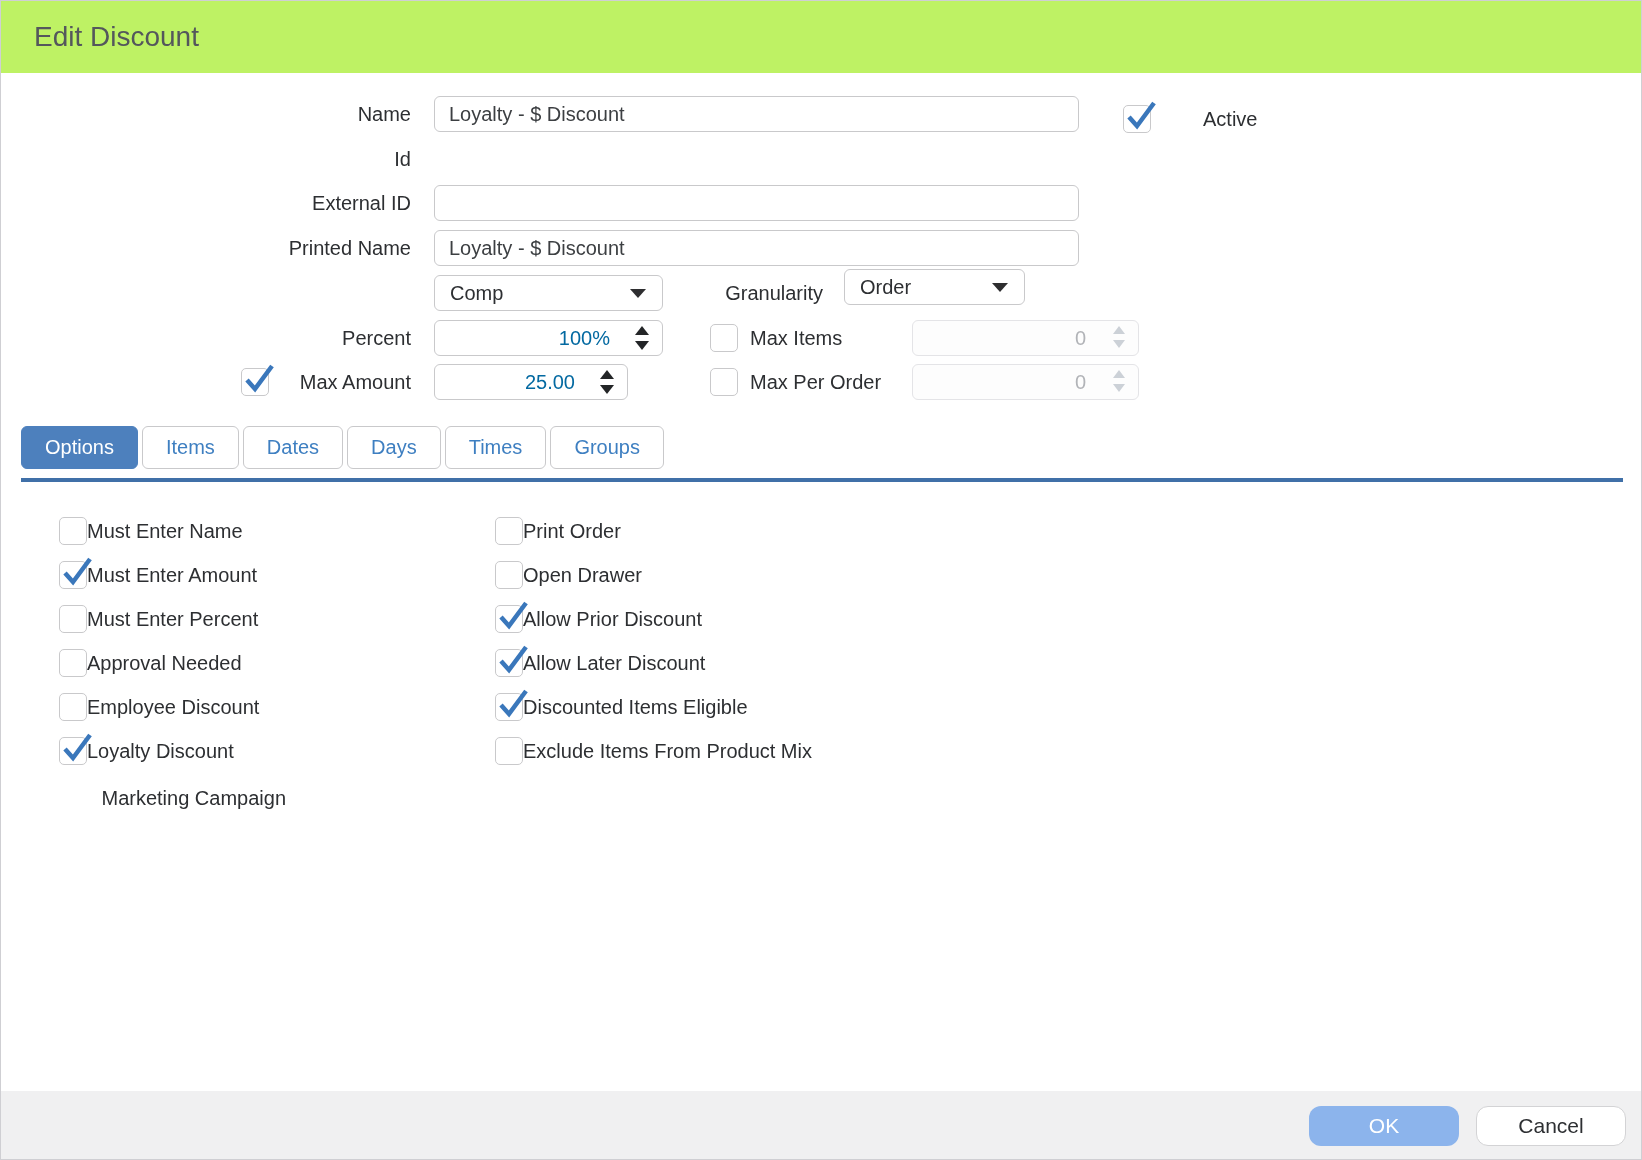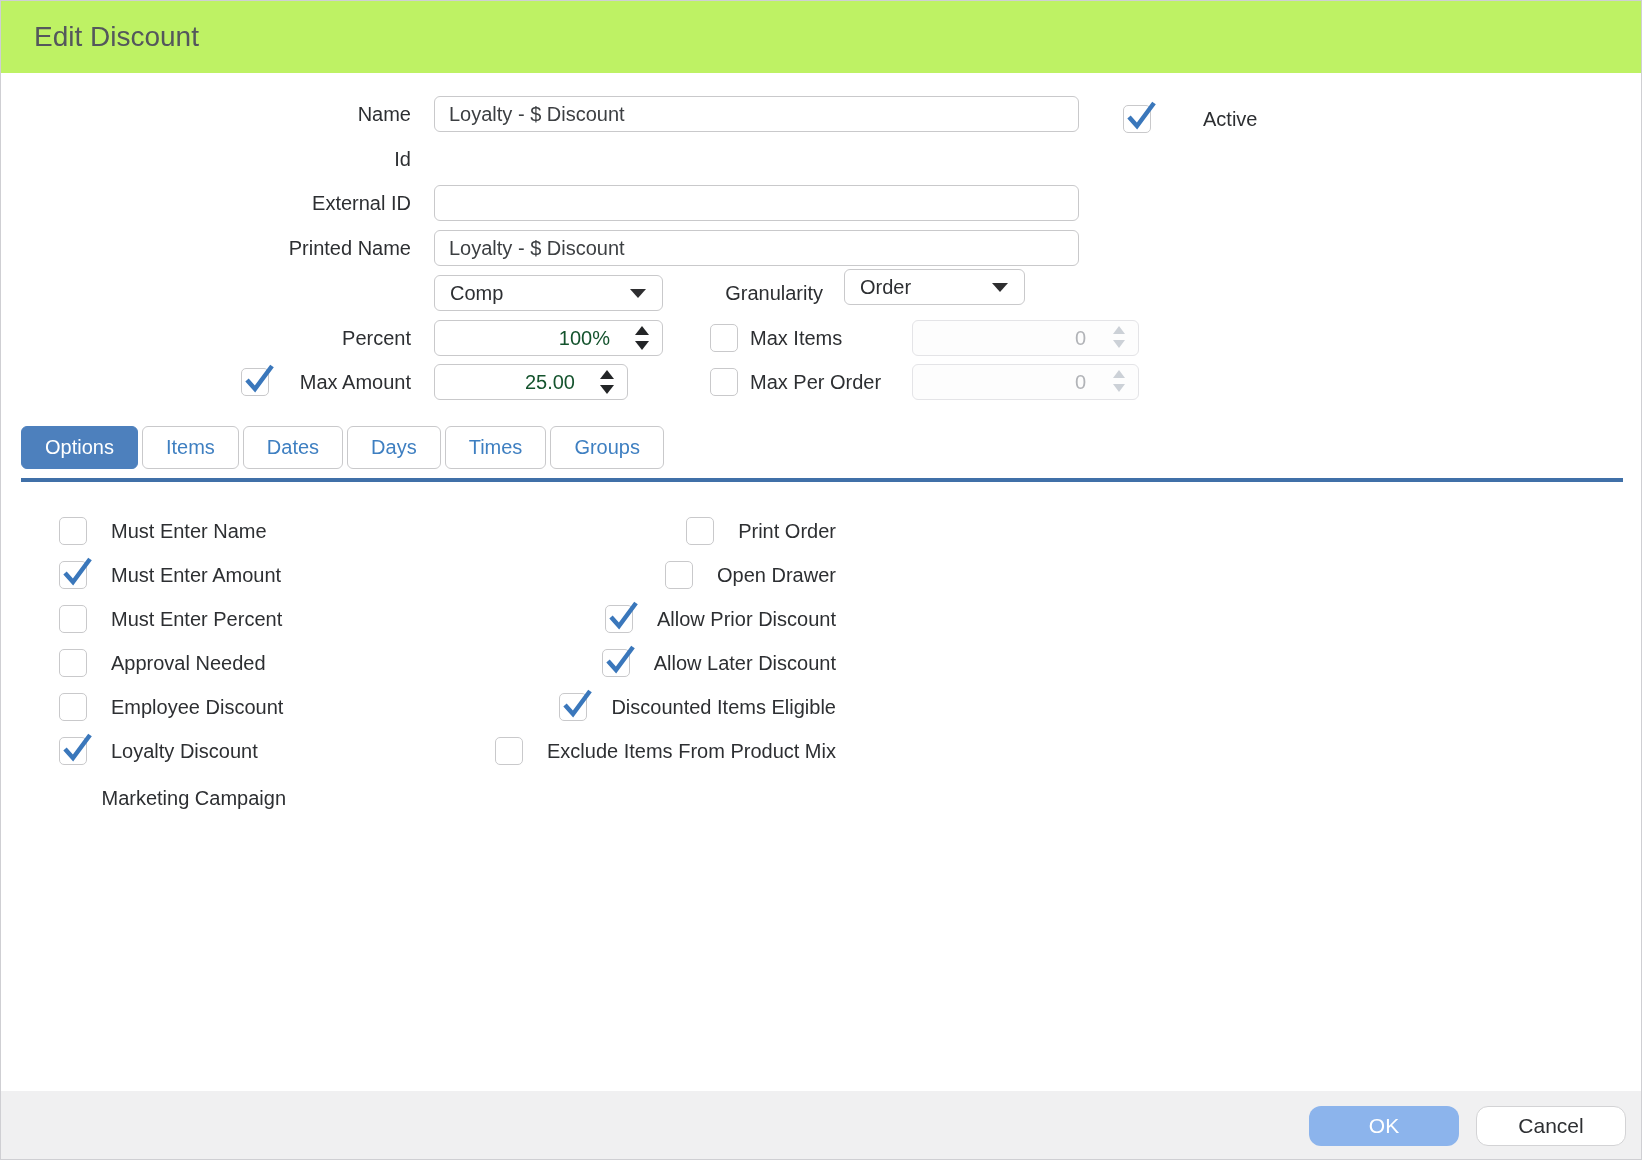--- a/index.html
+++ b/index.html
@@ -16,21 +16,21 @@
        background:#fff;box-sizing:border-box;font-size:20px;color:#3c3f42;line-height:34px;padding:0 14px;
        white-space:nowrap;overflow:hidden;}
   .fld.disabled{background:#e9e9ea;border-color:#c5c5c7;color:#515458;}
 
   .dd{position:absolute;height:36px;border:1px solid #c9c9cb;border-radius:6px;background:#fff;
       box-sizing:border-box;font-size:20px;color:#2d2f32;line-height:34px;padding-left:15px;}
   .dd .arrow{position:absolute;right:16px;top:50%;margin-top:-4px;width:0;height:0;
       border-left:8px solid transparent;border-right:8px solid transparent;border-top:9px solid #2e2e30;}
 
   .spin{position:absolute;height:36px;border:1px solid #c9c9cb;border-radius:6px;background:#fff;box-sizing:border-box;}
-  .spin .val{position:absolute;right:52px;top:0;line-height:34px;font-size:20px;color:#14532d;}
+  .spin .val{position:absolute;right:52px;top:0;line-height:34px;font-size:20px;color:#0369a1;}
   .spin .arrows{position:absolute;right:13px;top:5px;display:flex;flex-direction:column;gap:6px;align-items:center;}
   .tri-up{width:0;height:0;border-left:7px solid transparent;border-right:7px solid transparent;border-bottom:9px solid #232527;}
   .tri-dn{width:0;height:0;border-left:7px solid transparent;border-right:7px solid transparent;border-top:9px solid #232527;}
   .spin.disabled{border-color:#e4e4e7;background:#fdfdfd;}
   .spin.disabled .val{color:#b2b4b8;}
   .spin.disabled .tri-up{border-bottom-color:#ccd1d7;border-left-width:6px;border-right-width:6px;border-bottom-width:8px;}
   .spin.disabled .tri-dn{border-top-color:#ccd1d7;border-left-width:6px;border-right-width:6px;border-top-width:8px;}
 
   
   .cb{position:absolute;width:28px;height:28px;background:#fff;border:1px solid #c9c9cb;border-radius:5px;box-sizing:border-box;}
@@ -41,24 +41,24 @@
   
   .tabs{position:absolute;left:20px;top:425px;display:flex;gap:4px;}
   .tab{height:43px;line-height:41px;padding:0 23px;border:1px solid #c9c9cb;border-radius:6px;background:#fff;
        color:#3e7fc1;font-size:20px;box-sizing:border-box;white-space:nowrap;}
   .tab.checked{background:#4d80bd;border-color:#4d80bd;color:#fff;}
   .rule{position:absolute;left:20px;top:477px;width:1602px;height:4px;background:#4070a8;}
 
   
   .opt-col{position:absolute;top:516px;display:flex;flex-direction:column;gap:16px;}
   .opt-col.left{left:58px;}
-  .opt-col.right{left:494px;align-items:flex-end;}
+  .opt-col.right{left:494px;}
   .opt{position:relative;height:28px;display:flex;align-items:center;}
   .cb2{position:relative;width:28px;height:28px;background:#fff;border:1px solid #c9c9cb;border-radius:5px;box-sizing:border-box;flex:none;}
-  .opt-label{margin-left:24px;font-size:20px;color:#2d2f32;white-space:nowrap;}
+  .opt-label{margin-left:0;font-size:20px;color:#2d2f32;white-space:nowrap;}
   .tick{stroke:#3a77bb;stroke-width:4.5;fill:none;}
 
   
   .mk-lbl{position:absolute;left:35px;width:250px;text-align:right;top:778px;line-height:38px;font-size:20px;color:#2d2f32;}
 
   
   .footer{position:absolute;left:0;top:1090px;width:100%;height:70px;background:#f0f0f1;}
   .btn{position:absolute;top:15px;width:150px;height:40px;border-radius:12px;font-size:21px;text-align:center;box-sizing:border-box;}
   .btn-ok{left:1308px;background:#8cb4ec;color:#fff;line-height:40px;border:none;}
   .btn-cancel{left:1475px;background:#fff;color:#2d2f32;border:1px solid #d3d3d5;line-height:38px;}

